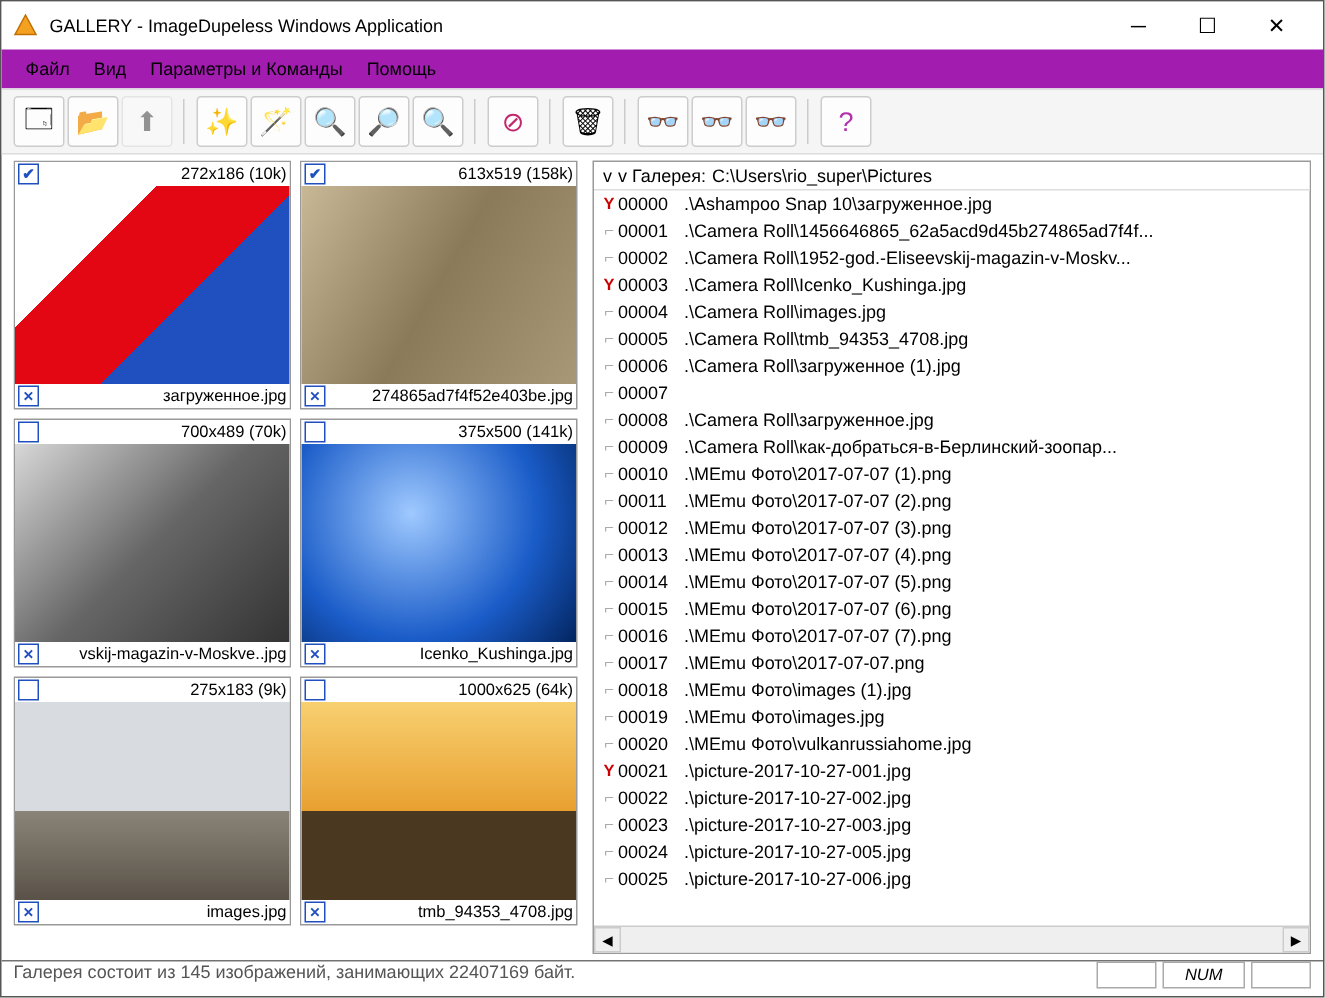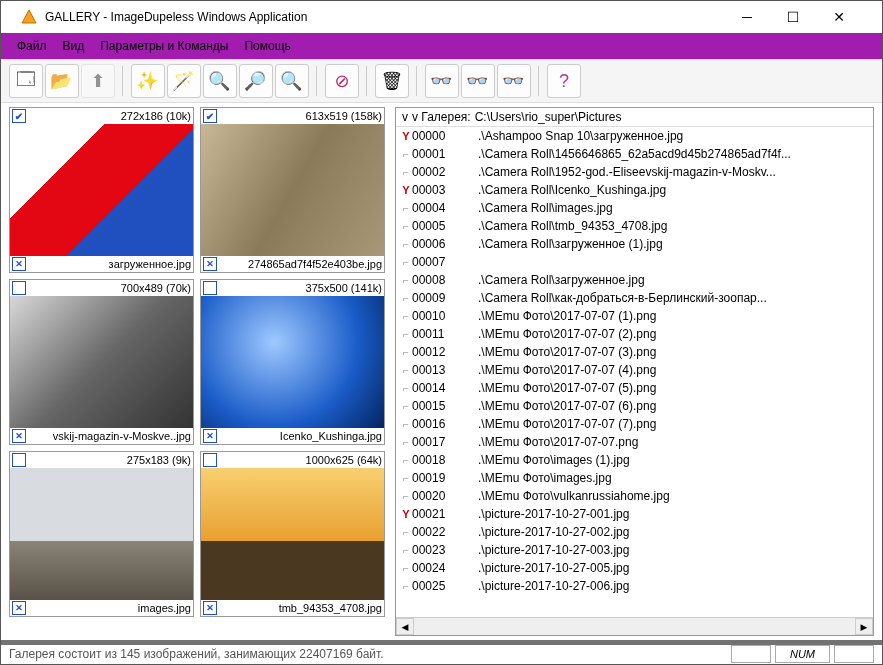--- a/index.html
+++ b/index.html
@@ -1,19 +1,19 @@
 <!DOCTYPE html>
 <html><head>
 <meta charset="utf-8">
 <style>
   * { box-sizing: border-box; margin: 0; padding: 0; }
   body { font-family: "Segoe UI", Tahoma, sans-serif; font-size: 12px; background: #fff; width: 883px; height: 665px; position: relative; border: 1px solid #555; }
   
   
-  .titlebar { height: 32px; display: flex; align-items: center; padding: 0 20px; background: #fff; justify-content: center; }
+  .titlebar { height: 32px; display: flex; align-items: center; padding: 0 8px; background: #fff; justify-content: center; }
   .titlebar-icon { width: 16px; height: 16px; margin-right: 8px; }
   .titlebar-text { flex: 1; font-size: 12px; color: #000; }
   .titlebar-controls { display: flex; gap: 0; }
   .titlebar-btn { width: 46px; height: 30px; display: flex; align-items: center; justify-content: center; background: transparent; border: none; cursor: pointer; font-size: 14px;}
 
   
   .menubar { display: flex; padding: 2px 8px; background: #a21caf; }
   .menubar-item { padding: 4px 8px; cursor: pointer; font-size: 12px; }
 
   
@@ -44,27 +44,27 @@
   .ph6 { background: linear-gradient(#f8d070,#e8a030 55%,#4a3820 55%); }
 
   
   .listpanel { flex: 1; border: 1px solid #999; display: flex; flex-direction: column; }
   .list-header { padding: 2px 6px; font-size: 12px; background: #fff; border-bottom: 1px solid #ddd; display:flex; align-items:center; gap:4px;}
   .list-body { flex: 1; overflow-y: scroll; }
   .list-row { display: flex; align-items: center; padding: 0 4px; height: 18px; font-size: 12px; white-space: nowrap; }
   .list-row .flag { width: 12px; color: #c00; font-weight: bold; font-size:11px; text-align:center; }
   .list-row .flag.none { color: #aaa; }
   .list-row .idx { width: 44px; }
-  .list-row .path { flex: 1; overflow: hidden; text-overflow: ellipsis; margin-left: 22px; }
+  .list-row .path { flex: 1; overflow: hidden; text-overflow: ellipsis; }
   .list-footer { height: 18px; display: flex; border-top: 1px solid #ccc; }
   .hscroll-left,.hscroll-right { width: 18px; background:#efefef; border:1px solid #ccc; display:flex;align-items:center;justify-content:center;font-size:9px;}
   .hscroll-track { flex:1; background:#efefef; }
 
   
-  .statusbar { height: 22px; display: flex; align-items: center; padding: 0 8px; font-size: 12px; border-top: 5px solid #737373; }
+  .statusbar { height: 22px; display: flex; padding: 0 8px; font-size: 12px; border-top: 1px solid #737373; }
   .statusbar .msg { flex: 1; color:#555; }
   .statusbar .cell { border: 1px solid #aaa; padding: 0 10px; height:18px; display:flex; align-items:center; margin-left:4px; font-size:11px;}
   .statusbar .cell.empty { width: 40px; }
   .statusbar .cell.num { padding:0 14px;font-style:italic;}
 
   
   .list-body::-webkit-scrollbar { width: 16px; }
   .list-body::-webkit-scrollbar-track { background: #efefef; }
   .list-body::-webkit-scrollbar-thumb { background: #c8c8c8; border:1px solid #999;}
 </style>

